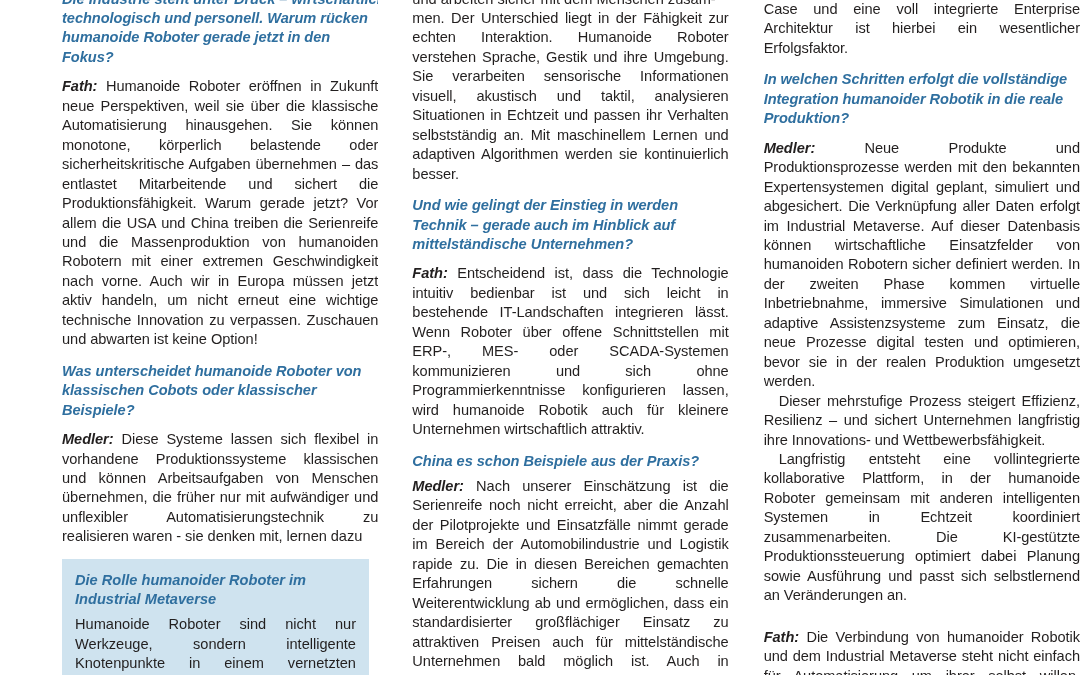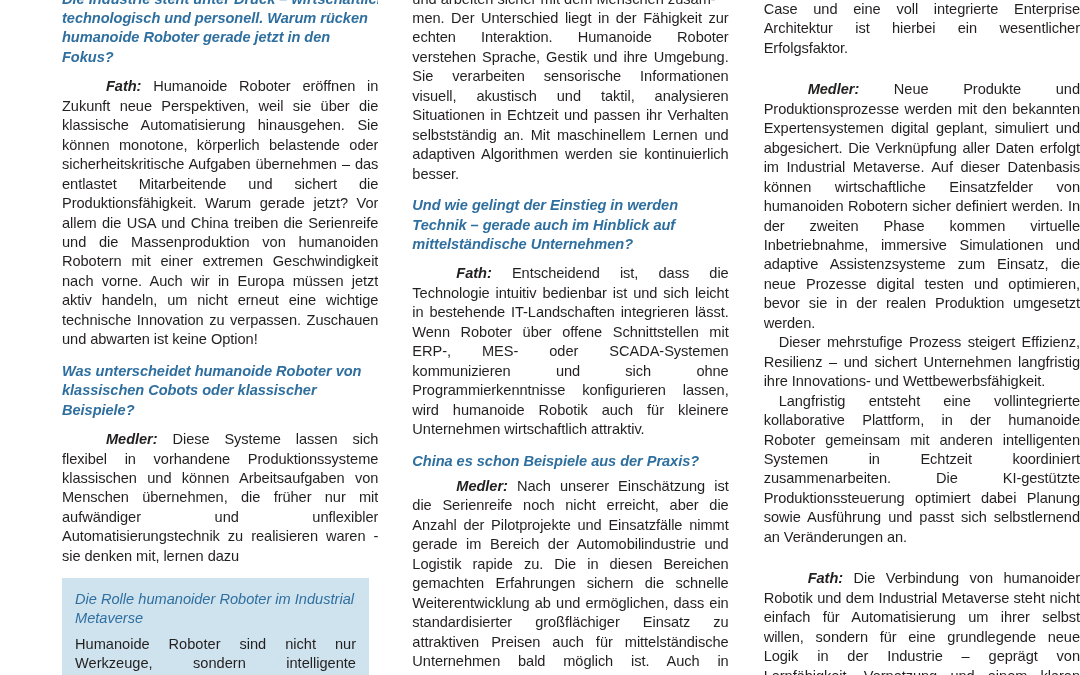--- a/index.html
+++ b/index.html
@@ -54,21 +54,20 @@
     margin: 0 0 0 0;
     color: #221f1f;
     hyphens: manual;
     letter-spacing: -0.05px;
   }
   .p.indent { text-indent: 15px; }
 
   .speaker {
     font-weight: bold;
     font-style: italic;
-    margin-left: 44px;
   }
 
   
   .q {
     color: #2f6f9f;
     font-style: italic;
     font-weight: bold;
     font-size: 14.6px;
     line-height: 19.45px;
     margin: 0;
@@ -84,21 +83,21 @@
   .infobox {
     background: #cfe3ef;
     padding: 12px 13px 10px 13px;
     box-sizing: border-box;
     width: 307px;
     margin-top: 12px;
   }
   .infobox-title {
     color: #2f6f9f;
     font-style: italic;
-    font-weight: normal;
+    font-weight: bold;
     font-size: 14.6px;
     line-height: 19.2px;
     margin: 0 0 6px 0;
   }
   .infobox-text {
     font-size: 14.6px;
     line-height: 19.45px;
     text-align: justify;
     color: #221f1f;
     margin: 0;
@@ -186,20 +185,21 @@
       <p class="p"><span class="speaker">Medler: </span><span>Nach unserer Einschätzung ist die Serienreife noch nicht erreicht, aber die Anzahl der Pilotprojekte und Einsatzfälle nimmt gerade im Bereich der Automobilindustrie und Logistik rapide zu. Die in diesen Bereichen gemachten Erfahrungen sichern die schnelle Weiterentwicklung ab und ermöglichen, dass ein standardisierter großflächiger Einsatz zu attraktiven Preisen auch für mittelständische Unternehmen bald möglich ist. Auch in Deutschland gibt es Produkte wie beispielsweise die humanoiden Roboter von NEURA Robotics, die in naher Zukunft serienreif sein werden.</span></p>
 
     </div>
 
     <div class="col col-3">
 
       <p class="p">Case und eine voll integrierte Enterprise Architektur ist hierbei ein wesentlicher Erfolgsfaktor.</p>
 
       <div class="spacer-12"></div>
 
+      <p class="q">In welchen Schritten erfolgt die vollständige Integration humanoider Robotik in die reale Produktion?</p>
 
       <div class="spacer-10"></div>
 
       <p class="p"><span class="speaker">Medler: </span><span>Neue Produkte und Produktionsprozesse werden mit den bekannten Expertensystemen digital geplant, simuliert und abgesichert. Die Verknüpfung aller Daten erfolgt im Industrial Metaverse. Auf dieser Datenbasis können wirtschaftliche Einsatzfelder von humanoiden Robotern sicher definiert werden. In der zweiten Phase kommen virtuelle Inbetriebnahme, immersive Simulationen und adaptive Assistenzsysteme zum Einsatz, die neue Prozesse digital testen und optimieren, bevor sie in der realen Produktion umgesetzt werden.</span></p>
 
       <p class="p indent">Dieser mehrstufige Prozess steigert Effizienz, Resilienz – und sichert Unternehmen langfristig ihre Innovations- und Wettbewerbsfähigkeit.</p>
 
       <p class="p indent">Langfristig entsteht eine vollintegrierte kollaborative Plattform, in der humanoide Roboter gemeinsam mit anderen intelligenten Systemen in Echtzeit koordiniert zusammenarbeiten. Die KI-gestützte Produktionssteuerung optimiert dabei Planung sowie Ausführung und passt sich selbstlernend an Veränderungen an.</p>
 
       <div class="spacer-12"></div>

